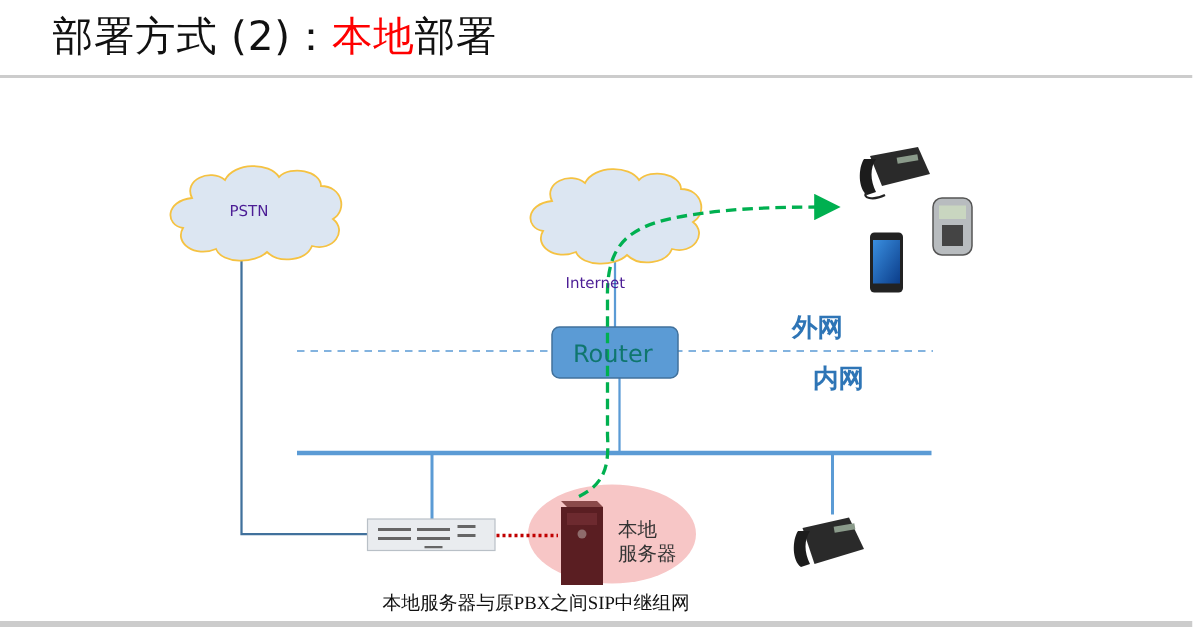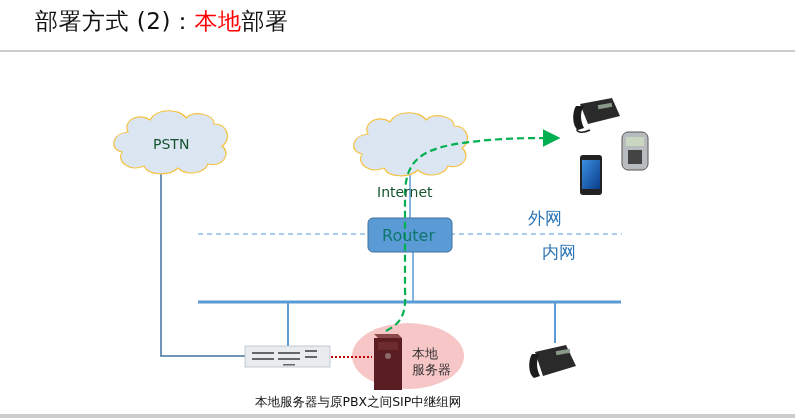--- a/index.html
+++ b/index.html
@@ -1,26 +1,26 @@
 <!DOCTYPE html>
 <html><head>
 <meta charset="utf-8">
 <style>
   html, body { margin: 0; padding: 0; background: #ffffff; }
   body { width: 795px; height: 418px; position: relative; overflow: hidden;
          font-family: "DejaVu Sans", "Liberation Sans", sans-serif; }
-  .title { position: absolute; left: 35px; top: 6px; font-size: 23px; color: #111;
+  .title { position: absolute; left: 35px; top: 6px; font-size: 27px; color: #111;
            letter-spacing: 0.5px; white-space: nowrap; }
   .title .hl { color: #ff0000; }
   .rule-top { position: absolute; left: 0; top: 50px; width: 795px; height: 2px; background: #cccccc; }
   .rule-bottom { position: absolute; left: 0; top: 414px; width: 795px; height: 4px; background: #cccccc; }
   svg.diagram { position: absolute; left: 0; top: 0; }
   .lbl { position: absolute; white-space: nowrap; }
-  .cloud-lbl { color: #14532d; font-size: 14px; }
-  .zone-lbl { color: #2e75b6; font-size: 17px; }
+  .cloud-lbl { color: #4c1d95; font-size: 10px; }
+  .zone-lbl { color: #2e75b6; font-size: 17px; font-weight: bold; }
   .router-lbl { color: #0f766e; font-size: 16px; }
   .server-lbl { color: #333; font-size: 13px; line-height: 16px; }
   .caption { color: #111; font-size: 12.5px; }
 </style>
 </head>
 <body>
 
 <div class="title"><span>部署方式 (2)：</span><span class="hl">本地</span><span>部署</span></div>
 <div class="rule-top"></div>
 
@@ -107,15 +107,15 @@
 
 <div class="lbl cloud-lbl" style="left:153px; top:136px;">PSTN</div>
 <div class="lbl cloud-lbl" style="left:377px; top:138px;margin-top:46px;">Internet</div>
 <div class="lbl router-lbl" style="left:382px; top:226px;">Router</div>
 <div class="lbl zone-lbl" style="left:528px; top:207px;">外网</div>
 <div class="lbl zone-lbl" style="left:530px; top:241px;margin-left:12px;">内网</div>
 <div class="lbl server-lbl" style="left:412px; top:346px;">
     <div>本地</div>
     <div>服务器</div>
   </div>
-<div class="lbl caption" style="left:255px; top:394px;">本地服务器与原PBX之间SIP中继组网</div>
+<div class="lbl caption" style="left:255px; top:394px;font-family:Liberation Serif, serif;">本地服务器与原PBX之间SIP中继组网</div>
 
 <div class="rule-bottom"></div>
 
 </body></html>

